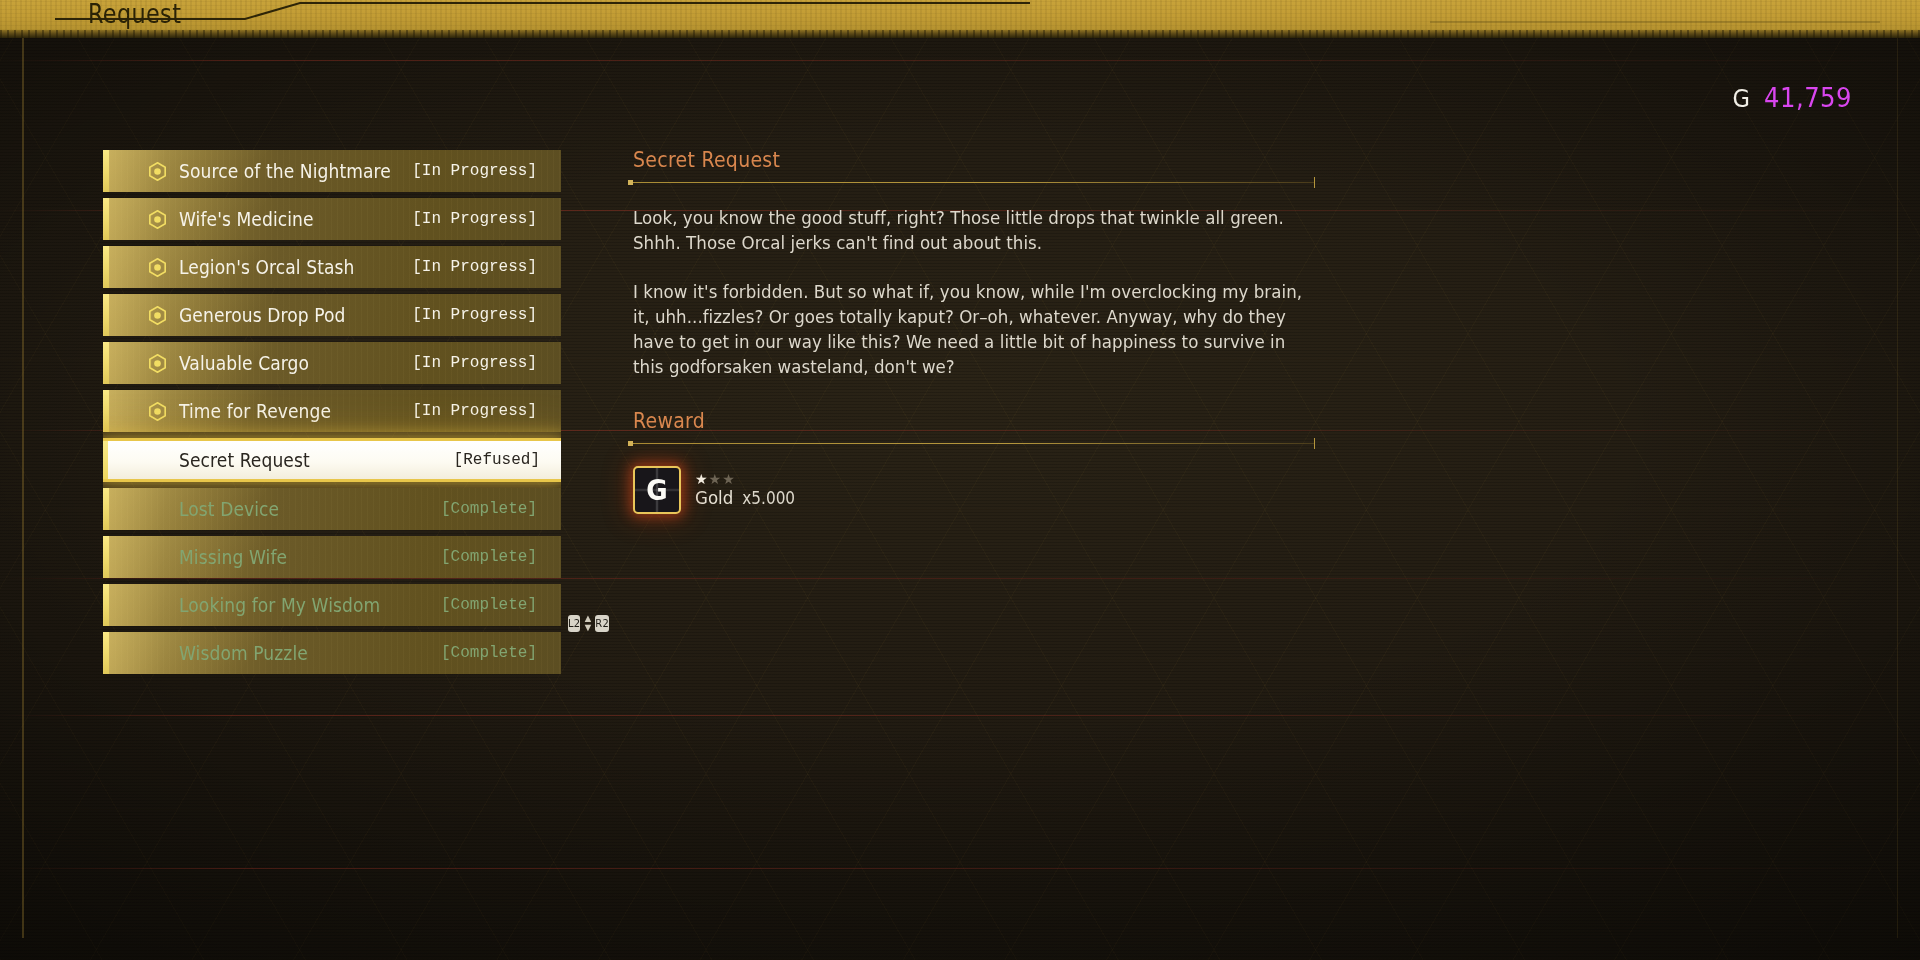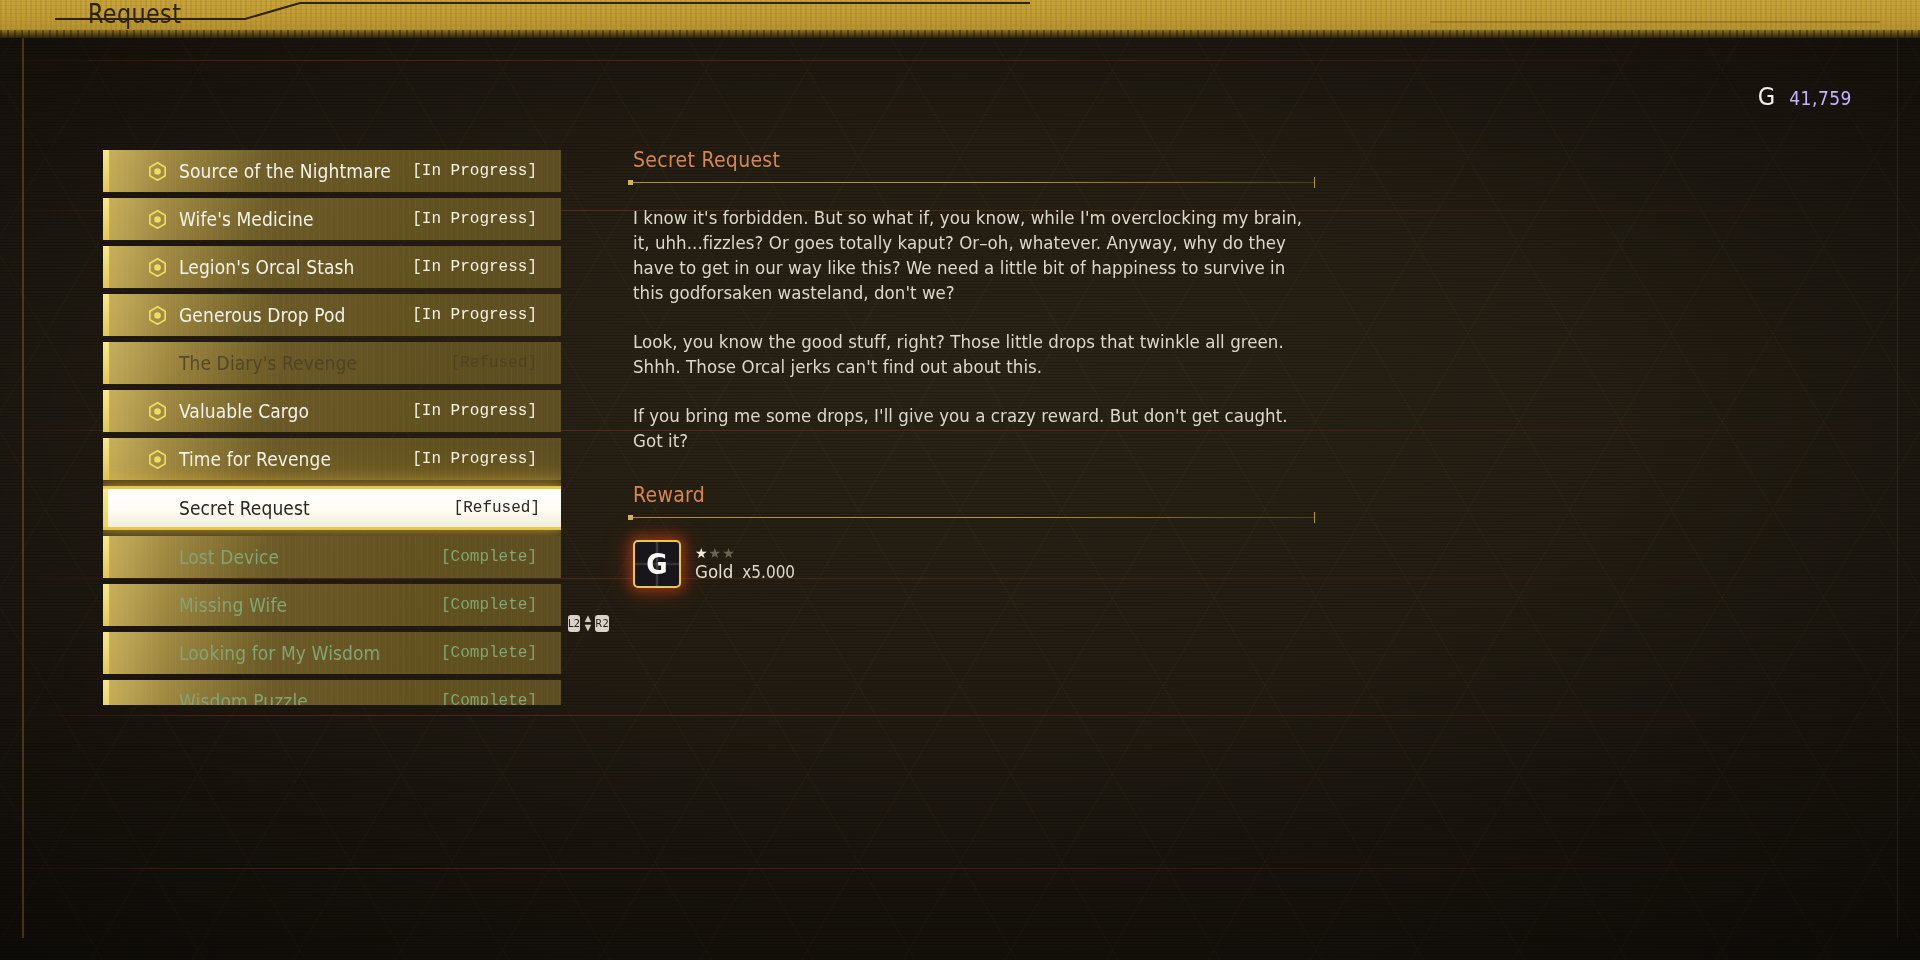--- a/index.html
+++ b/index.html
@@ -73,21 +73,21 @@
     border-right:1px solid rgba(180,145,55,.12);
   }
 
   
   #gold-counter{
     position:absolute; right:68px; top:82px;
     display:flex; align-items:baseline; gap:14px;
     font-family:"DejaVu Sans Condensed","Liberation Sans",sans-serif;
   }
   #gold-counter .g-mark{ font-size:25px; color:#f2efe6; letter-spacing:0px;}
-  #gold-counter .g-amt{ font-size:19px; color:#c4b5fd; letter-spacing:.5px;}
+  #gold-counter .g-amt{ font-size:27px; color:#d946ef; letter-spacing:.5px;}
 
   
   #quest-list{
     position:absolute; left:103px; top:150px; width:458px; height:555px;
     overflow:hidden;
   }
   .quest-row{
     position:relative; height:42px; margin-bottom:6px;
     display:flex; align-items:center;
     background:linear-gradient(100deg,#b59a48 0%, #8d7734 14%, #6b5a28 38%, #61511f 72%, #5c4e22 100%);
@@ -298,33 +298,20 @@
       <div class="rowtex"></div>
       <div class="qicon">
         <svg width="17" height="19" viewBox="0 0 17 19">
           <polygon points="8.5,0.8 16.2,5.2 16.2,13.8 8.5,18.2 0.8,13.8 0.8,5.2" fill="none" stroke="#f2dd63" stroke-width="1.7"></polygon>
           <circle cx="8.5" cy="9.5" r="3.3" fill="#f2dd63"></circle>
         </svg>
       </div>
       <div class="qname">Generous Drop Pod</div>
       <div class="qstatus">[In Progress]</div>
     </div>
-    <div class="quest-row refused">
-      <div class="edge"></div>
-      <div class="sheen"></div>
-      <div class="rowtex"></div>
-      <div class="qicon">
-        <svg width="17" height="19" viewBox="0 0 17 19">
-          <polygon points="8.5,0.8 16.2,5.2 16.2,13.8 8.5,18.2 0.8,13.8 0.8,5.2" fill="none" stroke="#f2dd63" stroke-width="1.7"></polygon>
-          <circle cx="8.5" cy="9.5" r="3.3" fill="#f2dd63"></circle>
-        </svg>
-      </div>
-      <div class="qname">The Diary's Revenge</div>
-      <div class="qstatus">[Refused]</div>
-    </div>
     <div class="quest-row">
       <div class="edge"></div>
       <div class="sheen"></div>
       <div class="rowtex"></div>
       <div class="qicon">
         <svg width="17" height="19" viewBox="0 0 17 19">
           <polygon points="8.5,0.8 16.2,5.2 16.2,13.8 8.5,18.2 0.8,13.8 0.8,5.2" fill="none" stroke="#f2dd63" stroke-width="1.7"></polygon>
           <circle cx="8.5" cy="9.5" r="3.3" fill="#f2dd63"></circle>
         </svg>
       </div>
@@ -417,23 +404,22 @@
   </div>
   <div class="btnkey">R2</div>
 </div>
 
 <div id="detail-panel">
 
   <div class="sec-title">Secret Request</div>
   <div class="sec-rule"></div>
 
   <div id="quest-body">
+      <div class="para">Look, you know the good stuff, right? Those little drops that twinkle all green. Shhh. Those Orcal jerks can't find out about this.</div>
       <div class="para">I know it's forbidden. But so what if, you know, while I'm overclocking my brain, it, uhh...fizzles? Or goes totally kaput? Or–oh, whatever. Anyway, why do they have to get in our way like this? We need a little bit of happiness to survive in this godforsaken wasteland, don't we?</div>
-      <div class="para">Look, you know the good stuff, right? Those little drops that twinkle all green. Shhh. Those Orcal jerks can't find out about this.</div>
-      <div class="para">If you bring me some drops, I'll give you a crazy reward. But don't get caught. Got it?</div>
     </div>
 
   <div id="reward-block">
     <div class="sec-title">Reward</div>
     <div class="sec-rule"></div>
 
     <div id="reward-row">
       <div id="reward-icon">
         <div class="sparkle"></div>
         <div class="gletter">G</div>

